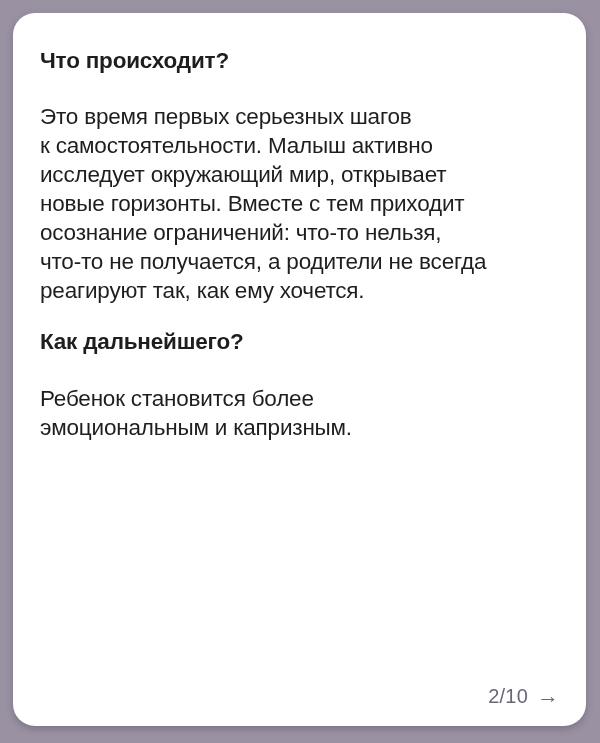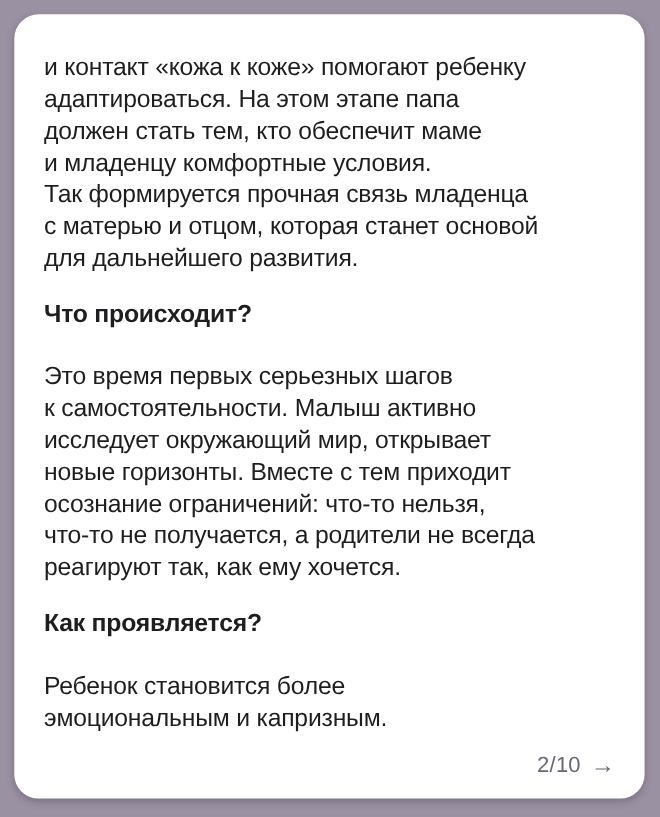--- a/index.html
+++ b/index.html
@@ -70,40 +70,33 @@
     line-height: 24px;
     cursor: pointer;
   }
 </style>
 </head>
 <body>
 
 <div class="stage">
   <div class="card">
 
-    <p class="body-text">и контакт «кожа к коже» помогают ребенку
-адаптироваться. На этом этапе папа
-должен стать тем, кто обеспечит маме
-и младенцу комфортные условия.
-Так формируется прочная связь младенца
-с матерью и отцом, которая станет основой
-для дальнейшего развития.</p>
 
 
     <h2 class="heading h-question">Что происходит?</h2>
 
     <p class="body-text">Это время первых серьезных шагов
 к самостоятельности. Малыш активно
 исследует окружающий мир, открывает
 новые горизонты. Вместе с тем приходит
 осознание ограничений: что-то нельзя,
 что-то не получается, а родители не всегда
 реагируют так, как ему хочется.</p>
 
-    <h2 class="heading h-signs">Как проявляется?</h2>
+    <h2 class="heading h-signs">Как дальнейшего?</h2>
 
     <p class="body-text para-last">Ребенок становится более
 эмоциональным и капризным.</p>
 
     <div class="footer">
       <span class="page-indicator">2/10</span>
       <span class="next-arrow">→</span>
     </div>
 
   </div>

